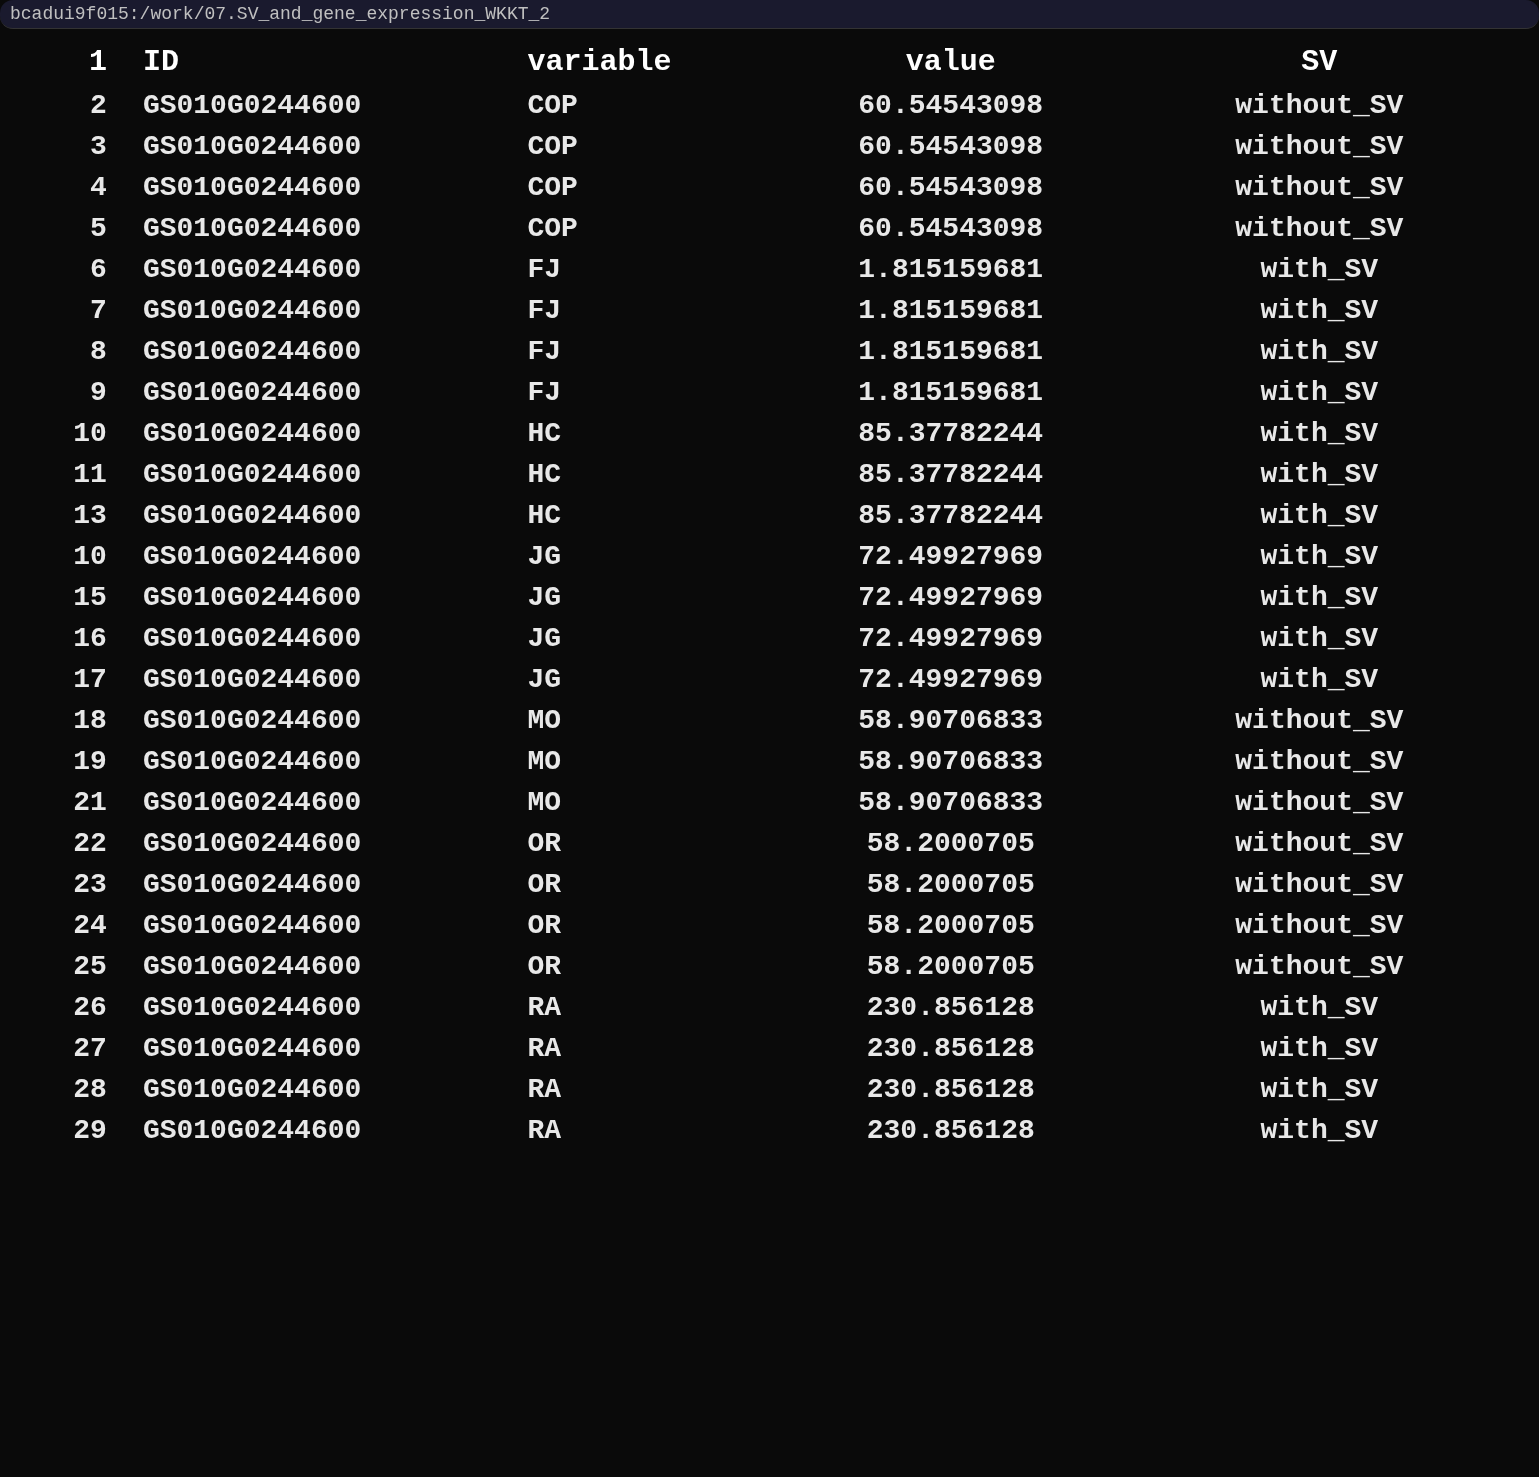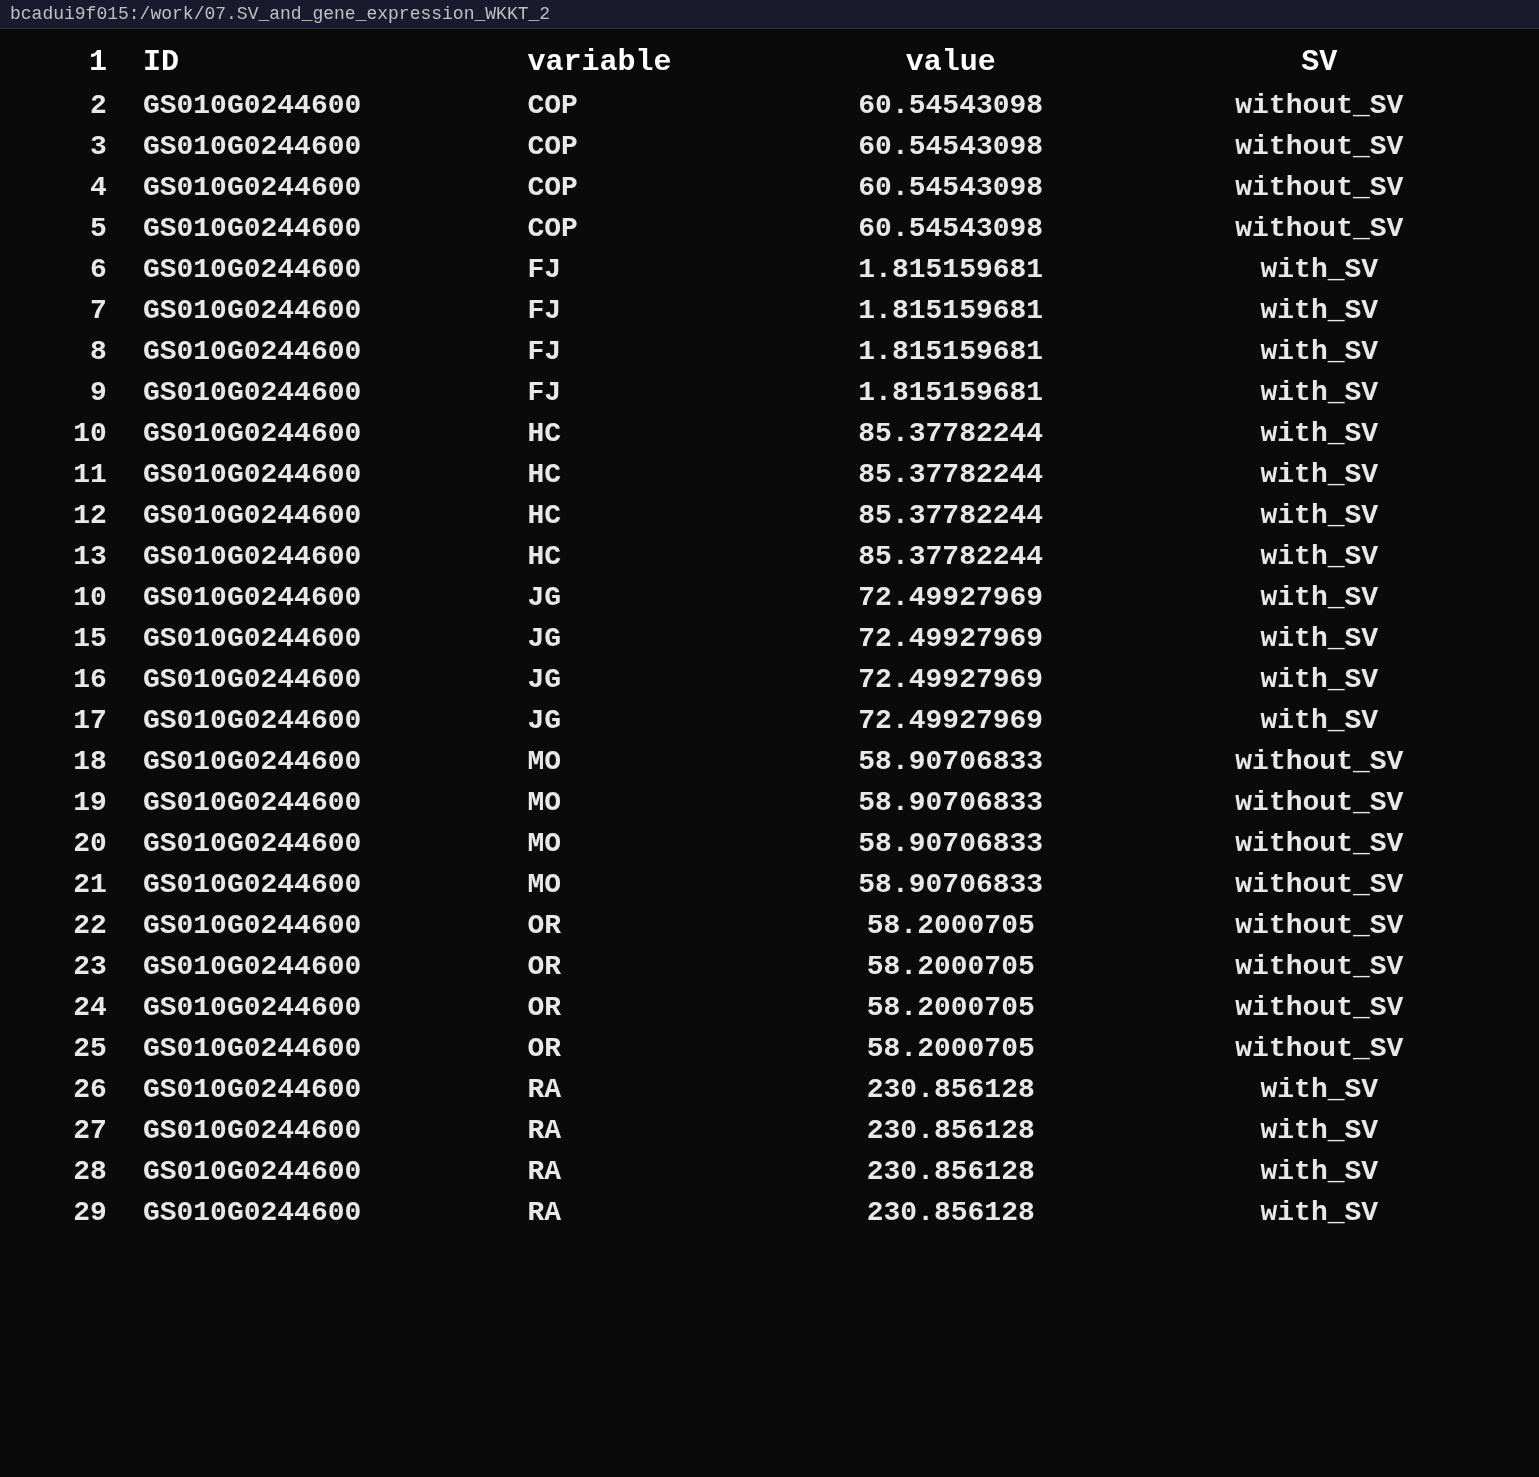--- a/index.html
+++ b/index.html
@@ -17,20 +17,21 @@
       padding: 0;
     }
 
     .title-bar {
       background-color: #1a1a2e;
       color: #c0c0c0;
       padding: 4px 10px;
       font-size: 18px;
       font-weight: normal;
       border-bottom: 1px solid #333;
+      border-radius: 13px;
     }
 
     .table-container {
       padding: 10px 20px;
     }
 
     table {
       border-collapse: collapse;
       width: 100%;
     }
@@ -155,34 +156,27 @@
           <td class="col-sv">with_SV</td>
         </tr>
         <tr>
           <td class="col-id">11</td>
           <td class="col-gene">GS010G0244600</td>
           <td class="col-variable">HC</td>
           <td class="col-value">85.37782244</td>
           <td class="col-sv">with_SV</td>
         </tr>
         <tr>
-          <td class="col-id">12</td>
+          <td class="col-id">13</td>
           <td class="col-gene">GS010G0244600</td>
           <td class="col-variable">HC</td>
           <td class="col-value">85.37782244</td>
           <td class="col-sv">with_SV</td>
         </tr>
         <tr>
-          <td class="col-id">13</td>
-          <td class="col-gene">GS010G0244600</td>
-          <td class="col-variable">HC</td>
-          <td class="col-value">85.37782244</td>
-          <td class="col-sv">with_SV</td>
-        </tr>
-        <tr>
           <td class="col-id">10</td>
           <td class="col-gene">GS010G0244600</td>
           <td class="col-variable">JG</td>
           <td class="col-value">72.49927969</td>
           <td class="col-sv">with_SV</td>
         </tr>
         <tr>
           <td class="col-id">15</td>
           <td class="col-gene">GS010G0244600</td>
           <td class="col-variable">JG</td>
@@ -205,27 +199,20 @@
         </tr>
         <tr>
           <td class="col-id">18</td>
           <td class="col-gene">GS010G0244600</td>
           <td class="col-variable">MO</td>
           <td class="col-value">58.90706833</td>
           <td class="col-sv">without_SV</td>
         </tr>
         <tr>
           <td class="col-id">19</td>
-          <td class="col-gene">GS010G0244600</td>
-          <td class="col-variable">MO</td>
-          <td class="col-value">58.90706833</td>
-          <td class="col-sv">without_SV</td>
-        </tr>
-        <tr>
-          <td class="col-id">20</td>
           <td class="col-gene">GS010G0244600</td>
           <td class="col-variable">MO</td>
           <td class="col-value">58.90706833</td>
           <td class="col-sv">without_SV</td>
         </tr>
         <tr>
           <td class="col-id">21</td>
           <td class="col-gene">GS010G0244600</td>
           <td class="col-variable">MO</td>
           <td class="col-value">58.90706833</td>

